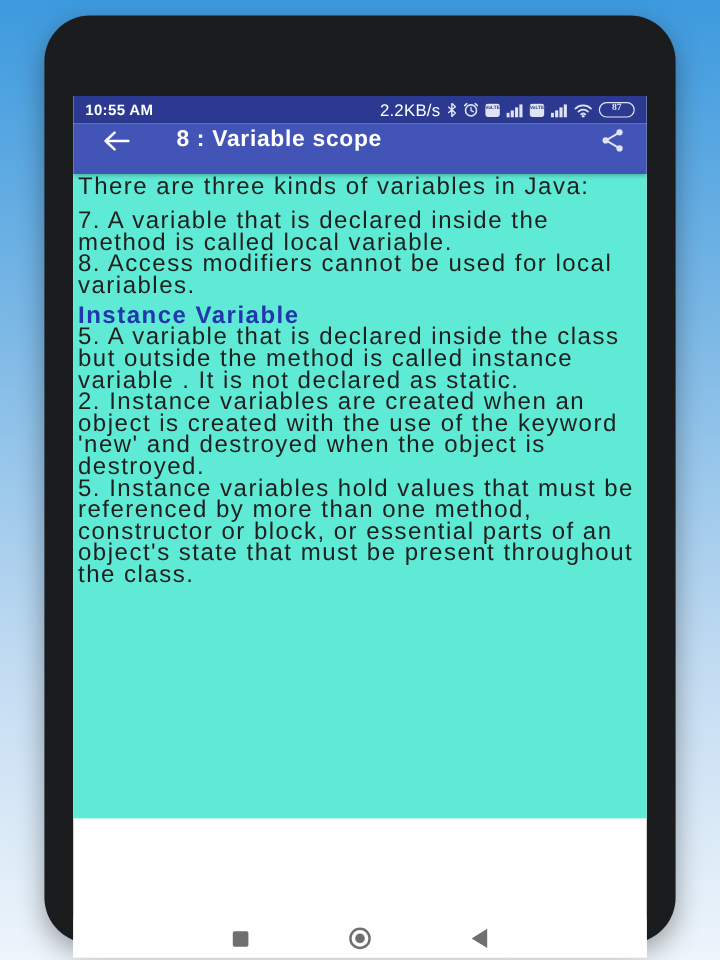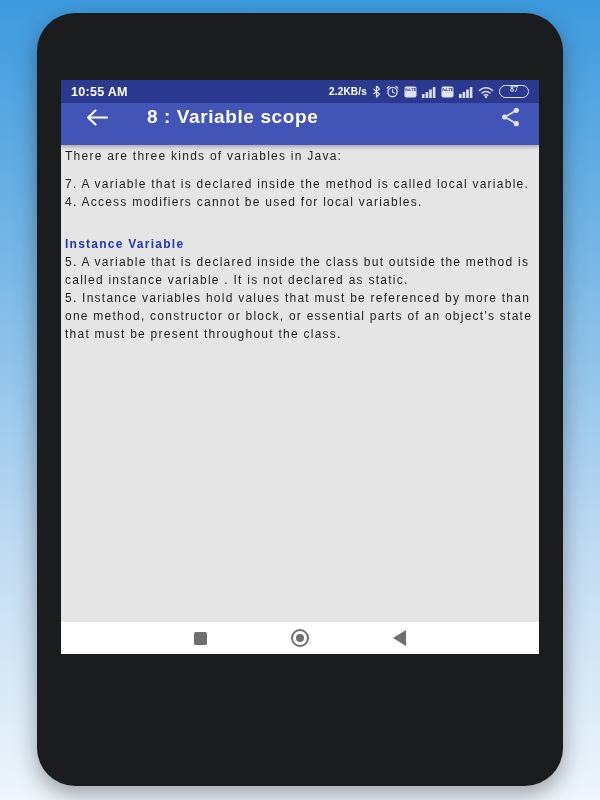--- a/index.html
+++ b/index.html
@@ -8,32 +8,32 @@
     font-family:"Liberation Sans",sans-serif;
     background:linear-gradient(180deg,#3d9ade 0%,#7db9e6 35%,#c3dcf2 70%,#eef5fb 100%);
     position:relative;
   }
   .device{
     position:absolute;left:37px;top:13px;width:526px;height:773px;
     background:#1b1c1e;border-radius:38px;
     box-shadow:0 8px 22px rgba(0,0,0,.35);
   }
   .screen{
-    position:absolute;left:24px;top:67px;width:478px;height:574px;
+    position:absolute;left:24px;top:67px;width:478px;height:718px;
     background:#ffffff;overflow:hidden;
   }
   
   .statusbar{
     height:23px;background:#2b3a90;color:#fff;
     display:flex;align-items:center;justify-content:space-between;
     padding:0 10px;box-sizing:border-box;
   }
   .sb-time{font-size:12.5px;font-weight:bold;letter-spacing:.3px;}
   .sb-right{display:flex;align-items:center;gap:5px;}
-  .sb-speed{font-size:10px;font-weight:bold;letter-spacing:.2px;}
+  .sb-speed{font-size:14px;font-weight:normal;letter-spacing:.2px;}
   .sb-right svg{display:block;}
   .battery{
     width:30px;height:13px;border:1.4px solid #dfe3f5;border-radius:7px;
     display:flex;justify-content:center;box-sizing:border-box;font-family:Liberation Serif, serif;
   }
   .battery span{font-size:8px;font-weight:bold;color:#dfe3f5;line-height:1;}
   
   .appbar{
     height:42px;background:#4254b6;color:#fff;
     display:flex;align-items:center;
@@ -42,30 +42,30 @@
     box-shadow:0 2px 4px rgba(0,0,0,.28);
   }
   .appbar-title{
     font-size:19px;font-weight:bold;letter-spacing:.6px;
     margin-left:38px;white-space:nowrap;
   }
   .back-btn{display:flex;align-items:center;cursor:pointer;}
   .share-btn{margin-left:auto;display:flex;align-items:center;cursor:pointer;}
   
   .content{
-    height:537px;overflow:hidden;background:#e5e5e5;
+    height:537px;overflow:hidden;background:#5eead4;
     padding:2px 5px 0 4px;box-sizing:border-box;
-    color:#1f1f1f;font-size:12px;line-height:18px;letter-spacing:1.25px;
+    color:#1f1f1f;font-size:20px;line-height:18px;letter-spacing:1.25px;
   }
   .content p{margin:0;}
   .intro{margin-bottom:10px !important;}
   .sec-heading{
     color:#2236ad;font-weight:bold;margin:0;
   }
-  .sec-heading.second{margin-top:24px;}
+  .sec-heading.second{margin-top:7px;}
   
   .navbar{
     position:absolute;left:0;bottom:0;width:100%;height:32px;background:#fff;
     display:flex;align-items:center;justify-content:center;gap:84px;
   }
   .nav-recents{width:13px;height:13px;background:#6f6f6f;border-radius:1.5px;cursor:pointer;}
   .nav-home{
     width:18px;height:18px;border:2px solid #6f6f6f;border-radius:50%;
     box-sizing:border-box;display:flex;align-items:center;justify-content:center;cursor:pointer;
   }
@@ -140,24 +140,25 @@
           <circle cx="4.7" cy="10" r="2.6" fill="#dfe3f5"></circle>
           <circle cx="16.3" cy="16.7" r="2.6" fill="#dfe3f5"></circle>
         </svg>
       </span>
     </div>
 
     <div class="content">
       <p class="intro">There are three kinds of variables in Java:</p>
 
       <p>7. A variable that is declared inside the method is called local variable.</p>
-      <p>4. Access modifiers cannot be used for local variables.</p>
+      <p>8. Access modifiers cannot be used for local variables.</p>
 
       <p class="sec-heading second">Instance Variable</p>
       <p>5. A variable that is declared inside the class but outside the method is called instance variable . It is not declared as static.</p>
+      <p>2. Instance variables are created when an object is created with the use of the keyword 'new' and destroyed when the object is destroyed.</p>
       <p>5. Instance variables hold values that must be referenced by more than one method, constructor or block, or essential parts of an object's state that must be present throughout the class.</p>
     </div>
 
     <div class="navbar">
       <div class="nav-recents"></div>
       <div class="nav-home">
           <div class="dot"></div>
         </div>
       <div class="nav-back"></div>
     </div>

